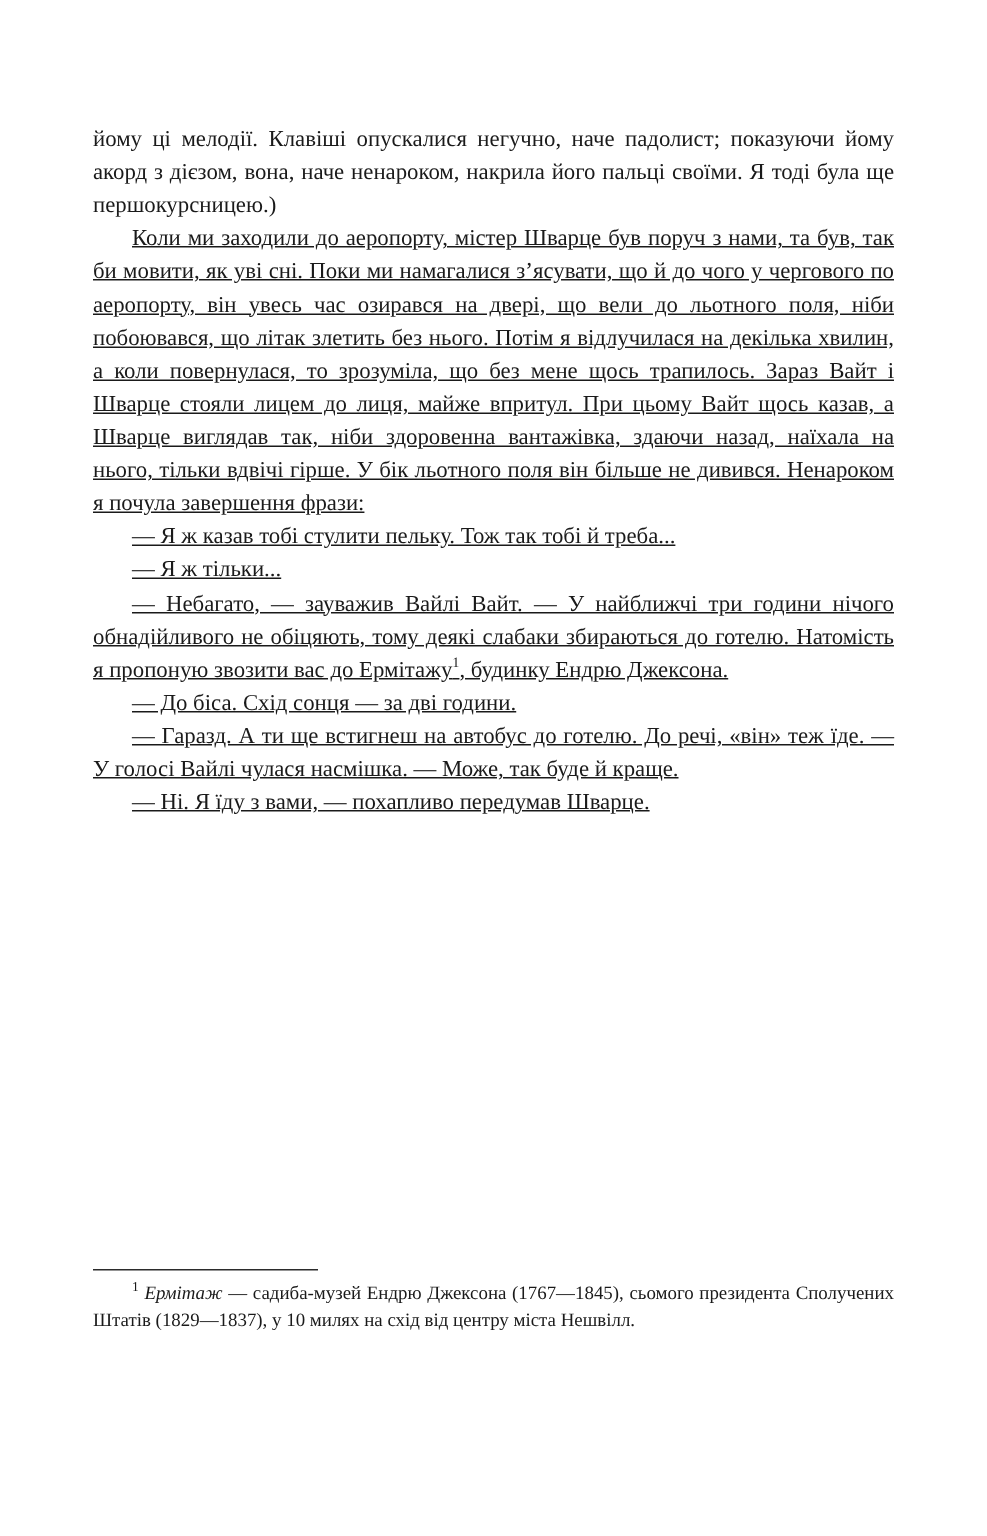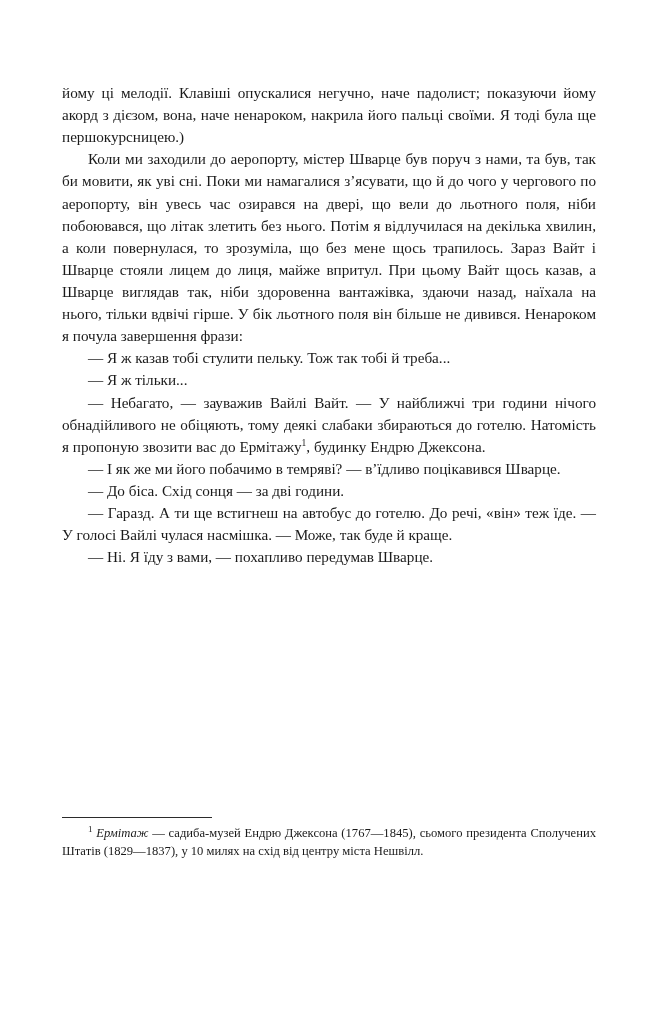--- a/index.html
+++ b/index.html
@@ -30,25 +30,26 @@
     text-align: justify;
     text-justify: inter-word;
     hyphens: manual;
   }
   .body-text p {
     margin: 0;
     text-indent: 0;
   }
   .body-text p.indent {
     text-indent: 26px;
+    text-decoration: underline;
   }
   .footnote-area {
     position: absolute;
     left: 62px;
-    top: 817px;
+    top: 846px;
     width: 534px;
   }
   .footnote-rule {
     width: 150px;
     height: 1px;
     background: #2b2b2b;
     margin: 0 0 7px 0;
   }
   .footnote-text {
     font-size: 12.6px;
@@ -84,21 +85,20 @@
 <body>
 
 <div class="page">
 
   <div class="body-text">
     <p>йому ці мелодії. Клавіші опускалися негучно, наче падолист; показуючи йому акорд з дієзом, вона, наче ненароком, накрила його пальці своїми. Я тоді була ще першокурсницею.)</p>
     <p class="indent">Коли ми заходили до аеропорту, містер Шварце був поруч з нами, та був, так би мовити, як уві сні. Поки ми намагалися з’ясувати, що й до чого у чергового по аеропорту, він увесь час озирався на двері, що вели до льотного поля, ніби побоювався, що літак злетить без нього. Потім я відлучилася на декілька хвилин, а коли повернулася, то зрозуміла, що без мене щось трапилось. Зараз Вайт і Шварце стояли лицем до лиця, майже впритул. При цьому Вайт щось казав, а Шварце виглядав так, ніби здоровенна вантажівка, здаючи назад, наїхала на нього, тільки вдвічі гірше. У бік льотного поля він більше не дивився. Ненароком я почула завершення фрази:</p>
     <p class="indent">— Я ж казав тобі стулити пельку. Тож так тобі й треба...</p>
     <p class="indent">— Я ж тільки...</p>
     <p class="indent"><span>— Небагато, — зауважив Вайлі Вайт. — У найближчі три години нічого обнадійливого не обіцяють, тому деякі слабаки збираються до готелю. Натомість я пропоную звозити вас до Ермітажу</span><sup class="fn-marker">1</sup><span>, будинку Ендрю Джексона.</span></p>
-    <p class="indent">— І як же ми його побачимо в темряві? — в’їдливо поцікавився Шварце.</p>
     <p class="indent">— До біса. Схід сонця — за дві години.</p>
     <p class="indent">— Гаразд. А ти ще встигнеш на автобус до готелю. До речі, «він» теж їде. — У голосі Вайлі чулася насмішка. — Може, так буде й краще.</p>
     <p class="indent">— Ні. Я їду з вами, — похапливо передумав Шварце.</p>
   </div>
 
   <div class="footnote-area">
     <div class="footnote-rule"></div>
     <p class="footnote-text"><sup>1</sup> <span class="fn-italic">Ермітаж</span><span> — садиба-музей Ендрю Джексона (1767—1845), сьомого президента Сполучених Штатів (1829—1837), у 10 милях на схід від центру міста Нешвілл.</span></p>
   </div>
 

